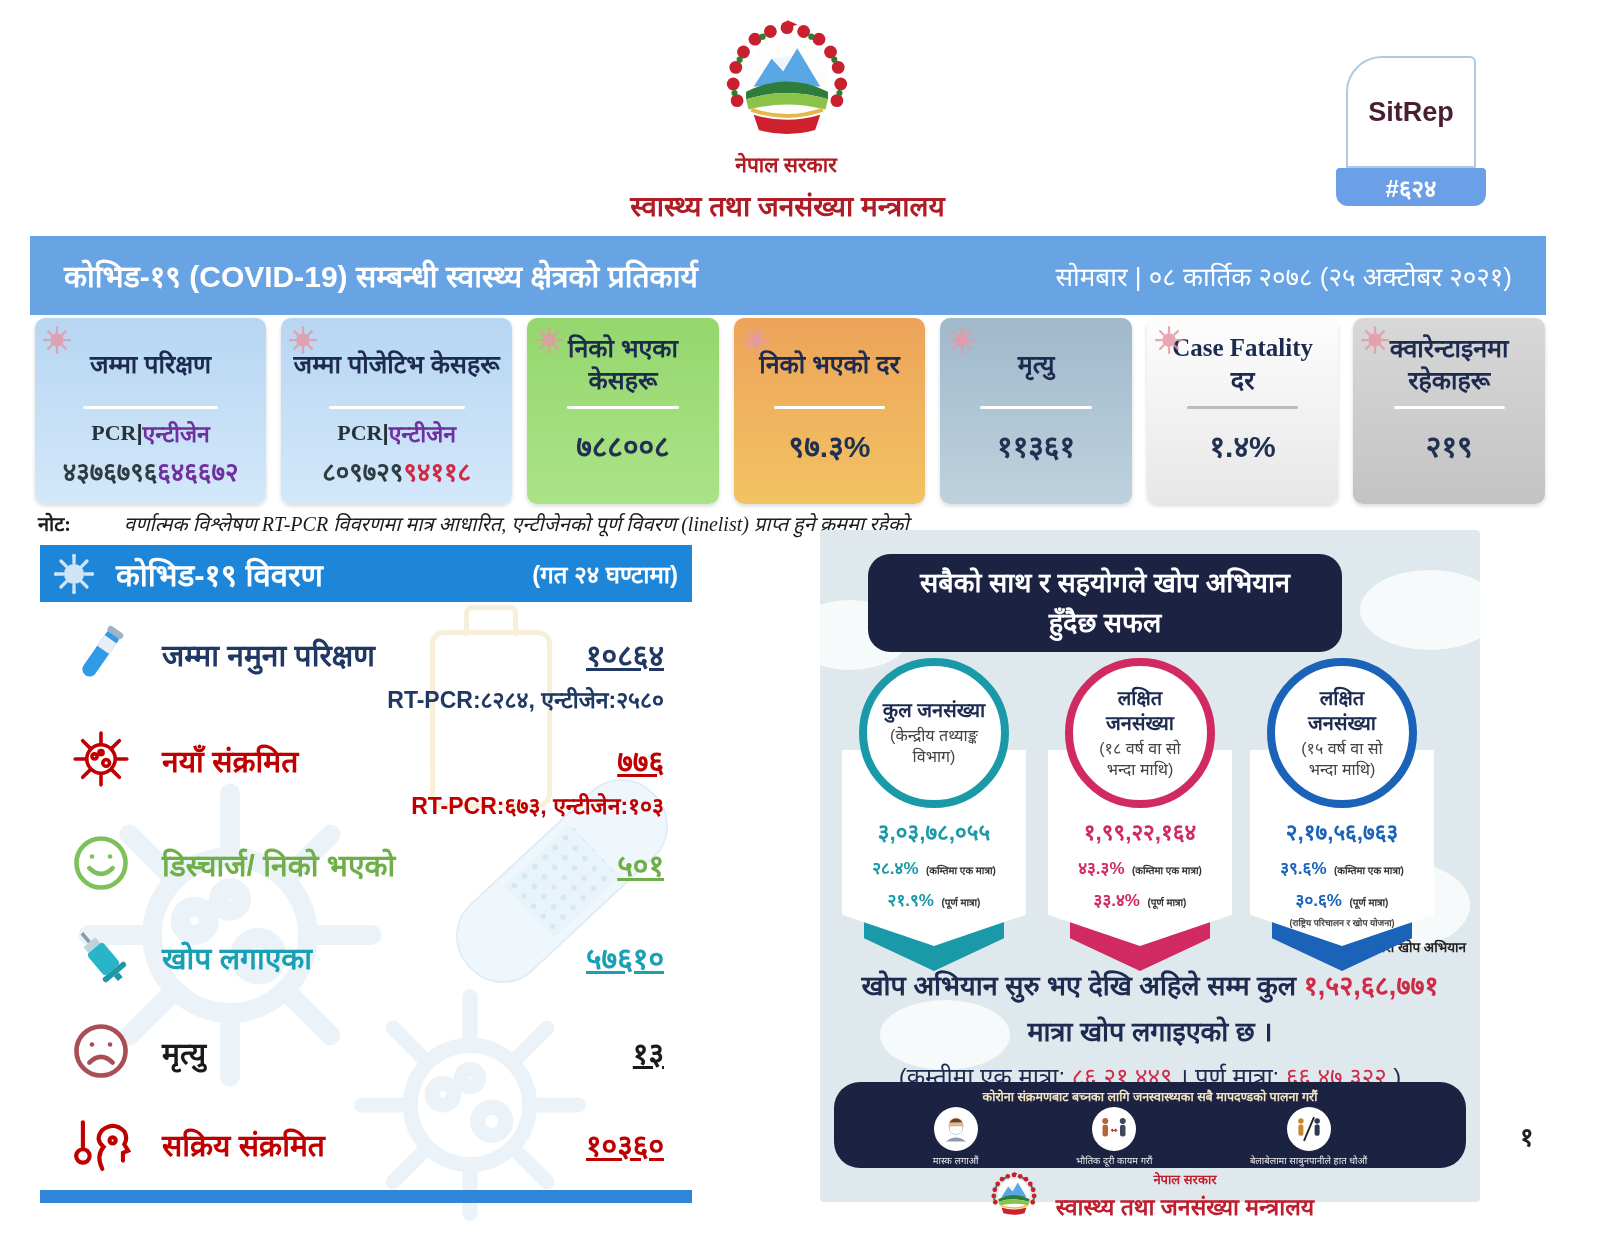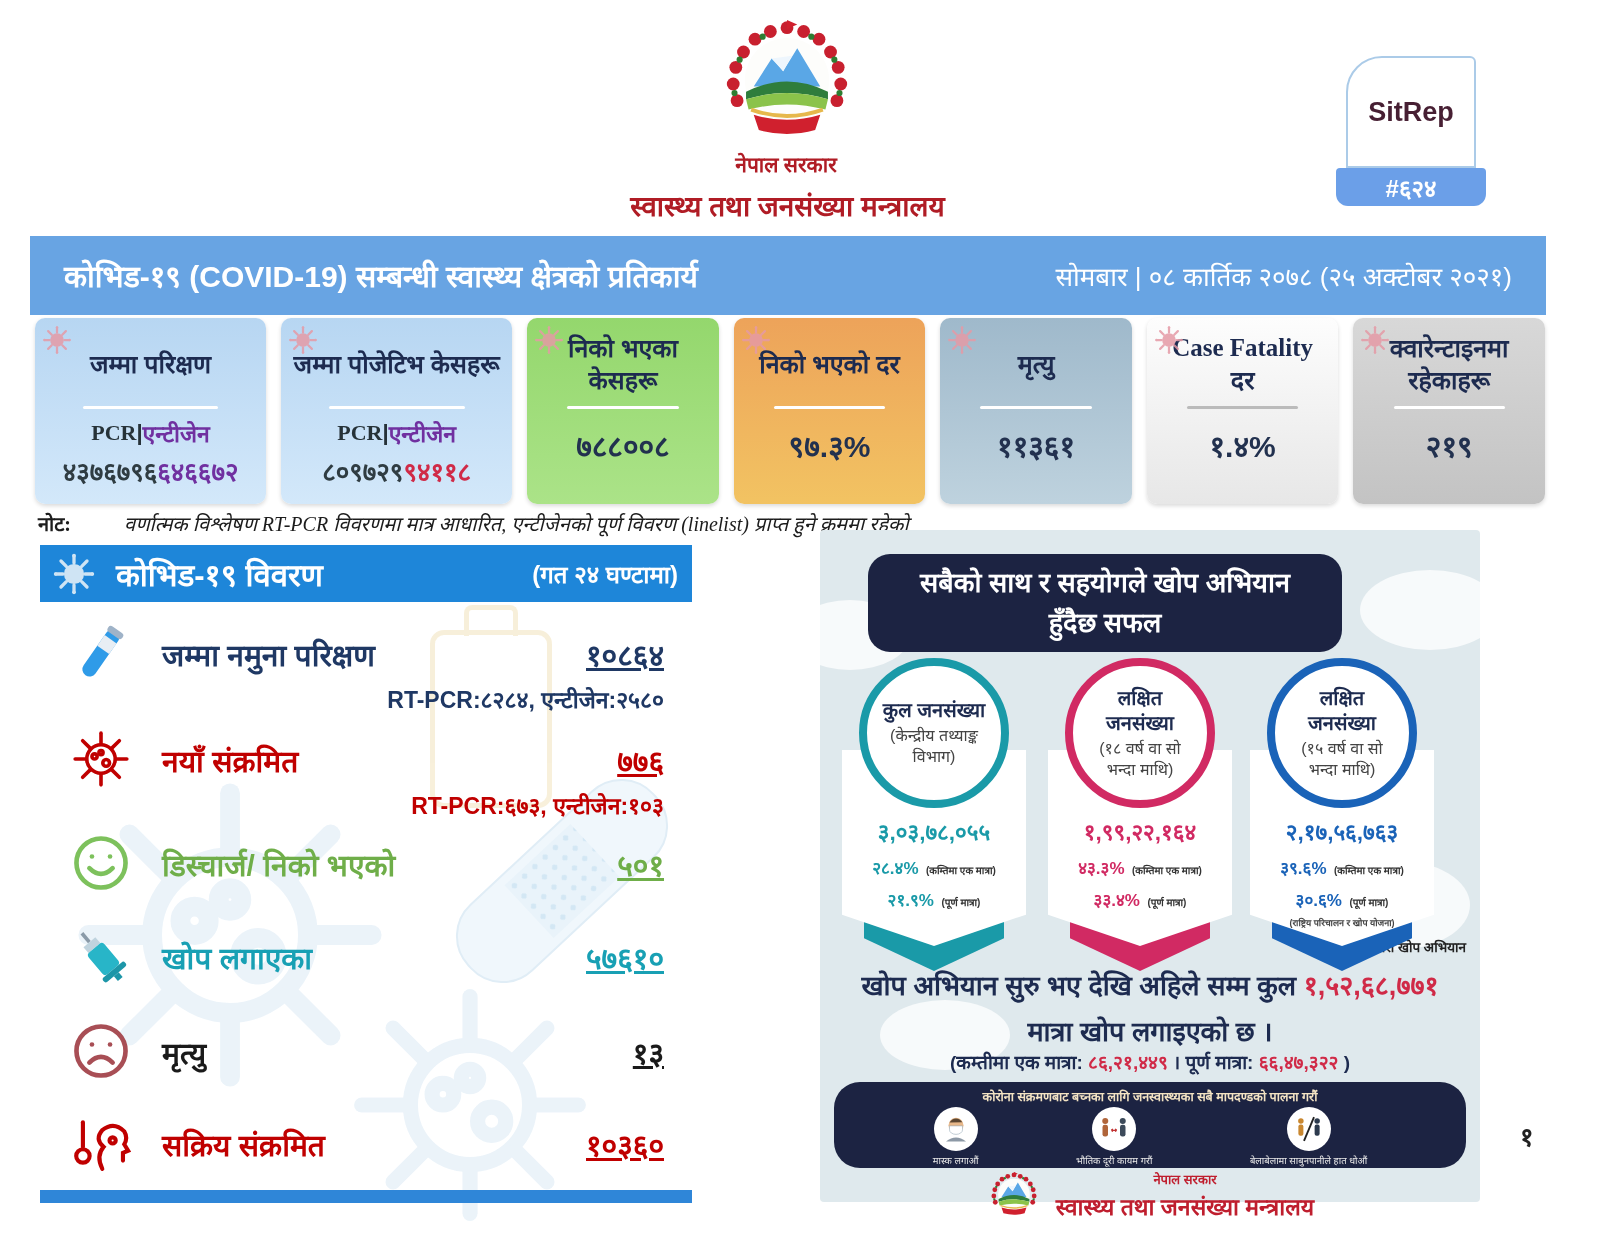--- a/index.html
+++ b/index.html
@@ -110,21 +110,21 @@
   .b-teal .badge-circle{border:8px solid #1a9aa8;} .b-teal .badge-tail{background:#1a9aa8;}
   .b-teal .badge-number,.b-teal .pct{color:#1a9aa8;}
   .b-crimson .badge-circle{border:8px solid #d12a63;} .b-crimson .badge-tail{background:#d12a63;}
   .b-crimson .badge-number,.b-crimson .pct{color:#d12a63;}
   .b-blue .badge-circle{border:8px solid #1a63b8;} .b-blue .badge-tail{background:#1a63b8;}
   .b-blue .badge-number,.b-blue .pct{color:#1a63b8;}
   .campaign-note{position:absolute;right:14px;top:408px;font-size:13.5px;font-weight:bold;color:#222;}
   .vax-total{position:absolute;left:0;top:436px;width:100%;text-align:center;color:#1d2b50;}
   .vt-line1,.vt-line2{font-weight:bold;font-size:27px;}
   .vt-line2{margin-top:9px;}
-  .vt-line3{font-weight:bold;font-size:19px;}
+  .vt-line3{margin-top:10px;font-weight:normal;font-size:24px;}
   .vt-line4{margin-top:8px;font-weight:bold;font-size:15px;color:#141414;}
   .crimson{color:#d02a47;}
   .proto-bar{position:absolute;left:14px;top:552px;width:632px;height:86px;background:#1c2342;
              border-radius:26px;}
   .proto-title{text-align:center;font-size:12.5px;font-weight:bold;color:#f3e3c3;margin-top:6px;}
   .protos{display:flex;justify-content:space-around;padding:0 50px;margin-top:2px;}
   .proto{text-align:center;}
   .proto-circle{width:44px;height:44px;background:#fff;border-radius:50%;margin:0 auto;display:flex;
                 align-items:center;justify-content:center;}
   .proto-circle svg{width:30px;height:30px;}

